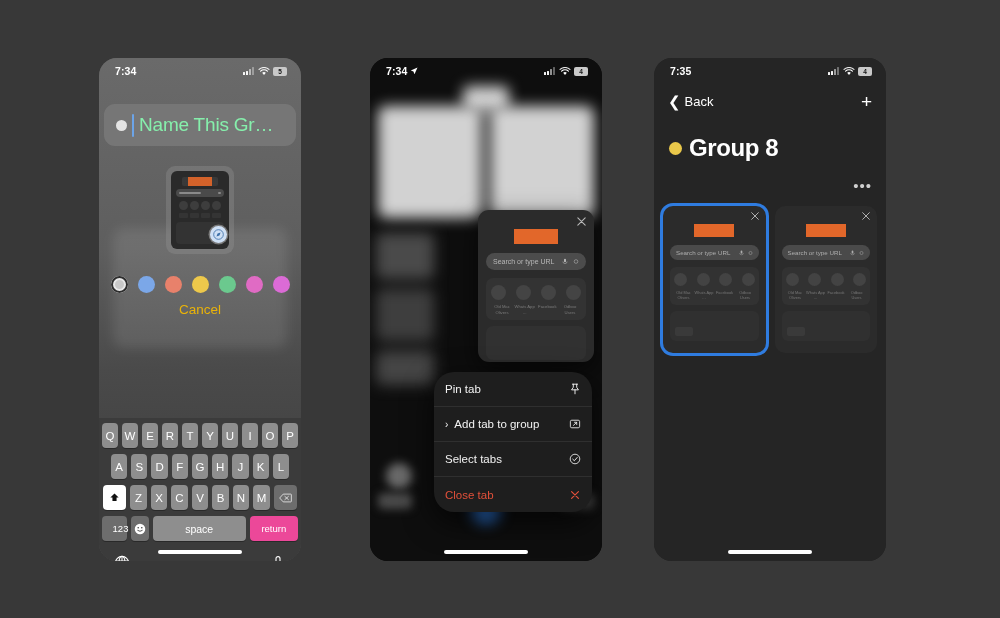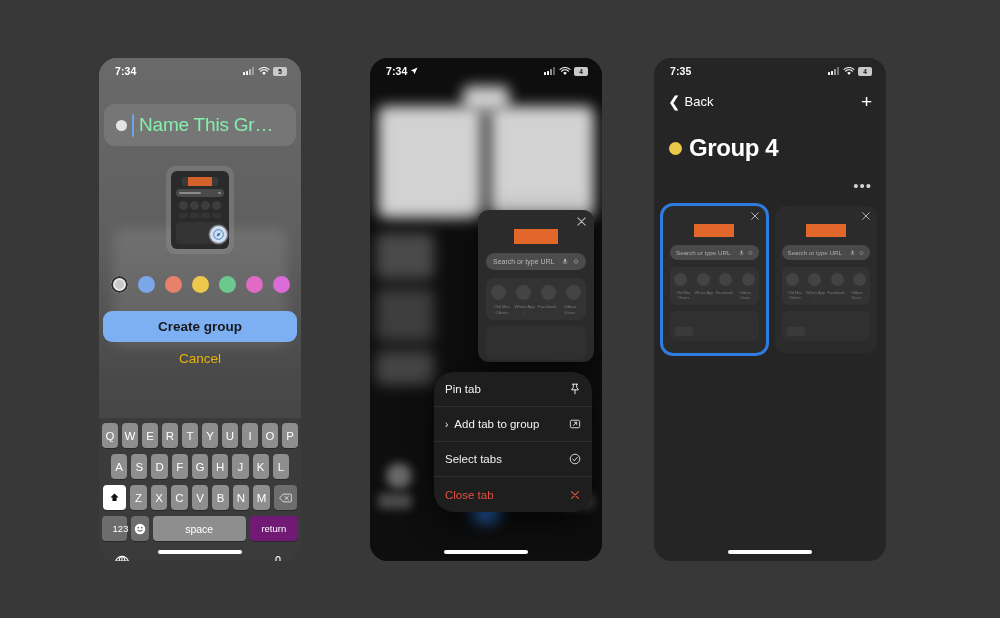--- a/index.html
+++ b/index.html
@@ -134,21 +134,21 @@
     font-size: 11.5px; display: flex; align-items: center; justify-content: center;
     height: 25px; width: 16.5px; box-shadow: 0 1px 0 rgba(0,0,0,.3);
   }
   .krow.r2 { padding: 0 9px; }
   .krow.r3 { }
   .key.wide { width: 23px; background: #fff; }
   .key.wide.dark { background: #6d6d6d; }
   .key.space { width: 100px; background: #8e8e8e; font-size: 10.5px; }
   .key.num { width: 25px; background: #6d6d6d; font-size: 9.5px; padding-left: 12px; }
   .key.emoji { width: 19px; background: #6d6d6d; font-size: 11px; }
-  .key.ret { width: 52px; background: #701a75; font-size: 9.5px; }
+  .key.ret { width: 52px; background: #ec4899; font-size: 9.5px; }
   .kbot { display: flex; align-items: center; justify-content: space-between; padding: 8px 12px 0; }
   .kbot svg { width: 16px; height: 16px; }
 
   
   #phone2 .bg2 { position: absolute; inset: 0; background: #0e0e0e; }
   .blurcards { position: absolute; left: 8px; top: 30px; right: 8px; height: 130px; display:flex; gap:8px; filter: blur(7px); }
   .blurcards div { flex: 1; background: #d2d2d2; border-radius: 8px; margin-top: 18px; }
   .blur-notch {
     position: absolute; left: 50%; top: 28px; transform: translateX(-50%);
     width: 46px; height: 26px; background: #cfcfcf; border-radius: 6px; filter: blur(7px);
@@ -337,21 +337,20 @@
       <div class="swatches">
         <div class="sw sel"></div>
         <div class="sw" style="background:#7ba7e8"></div>
         <div class="sw" style="background:#e8816b"></div>
         <div class="sw" style="background:#edc84b"></div>
         <div class="sw" style="background:#6bc98e"></div>
         <div class="sw" style="background:#e06bc4"></div>
         <div class="sw" style="background:#db6bd6"></div>
       </div>
 
-      <div class="btn-create">Create group</div>
       <div class="btn-cancel">Cancel</div>
     </div>
 
     <div class="kbd">
       <div class="krow">
         <div class="key">Q</div>
         <div class="key">W</div>
         <div class="key">E</div>
         <div class="key">R</div>
         <div class="key">T</div>
@@ -553,21 +552,21 @@
     <div class="nav3">
       <div class="nav-back">
         <span class="cv">❮</span>
         <span>Back</span>
       </div>
       <div class="nav-plus">+</div>
     </div>
 
     <div class="title3">
       <span class="title-dot"></span>
-      <span class="title-txt">Group 4</span>
+      <span class="title-txt">Group 8</span>
     </div>
     <div class="dots3">•••</div>
 
     <div class="grid3">
       <div class="tabcard selected">
         <svg class="tc-close" viewBox="0 0 12 12">
           <path d="M2 2 L10 10 M10 2 L2 10" stroke="#ddd" stroke-width="1.2" stroke-linecap="round"></path>
         </svg>
         <div class="tc-logo"></div>
         <div class="tc-url">

